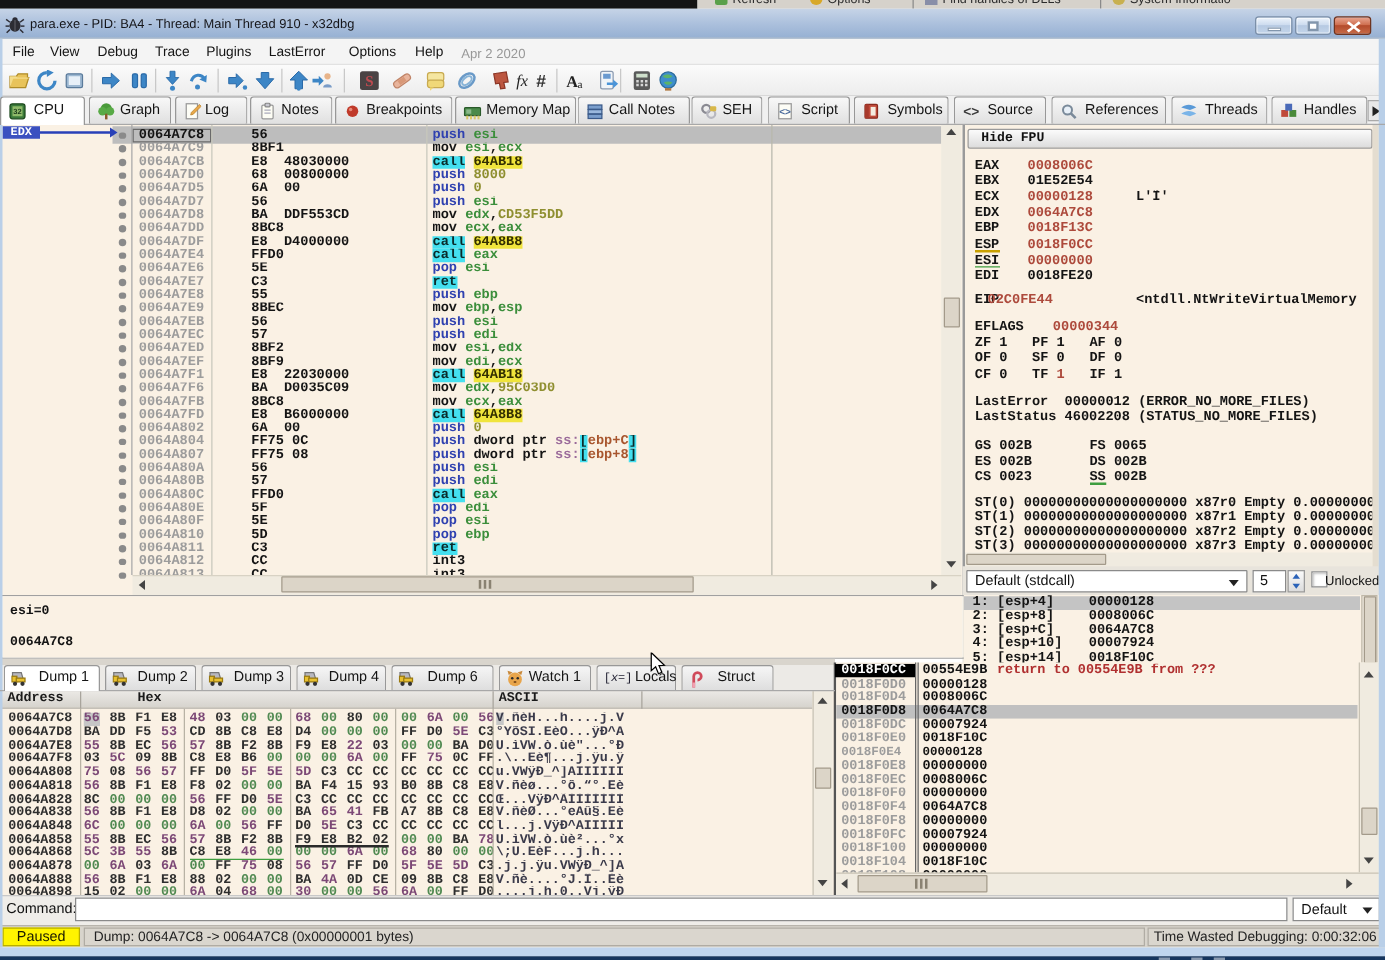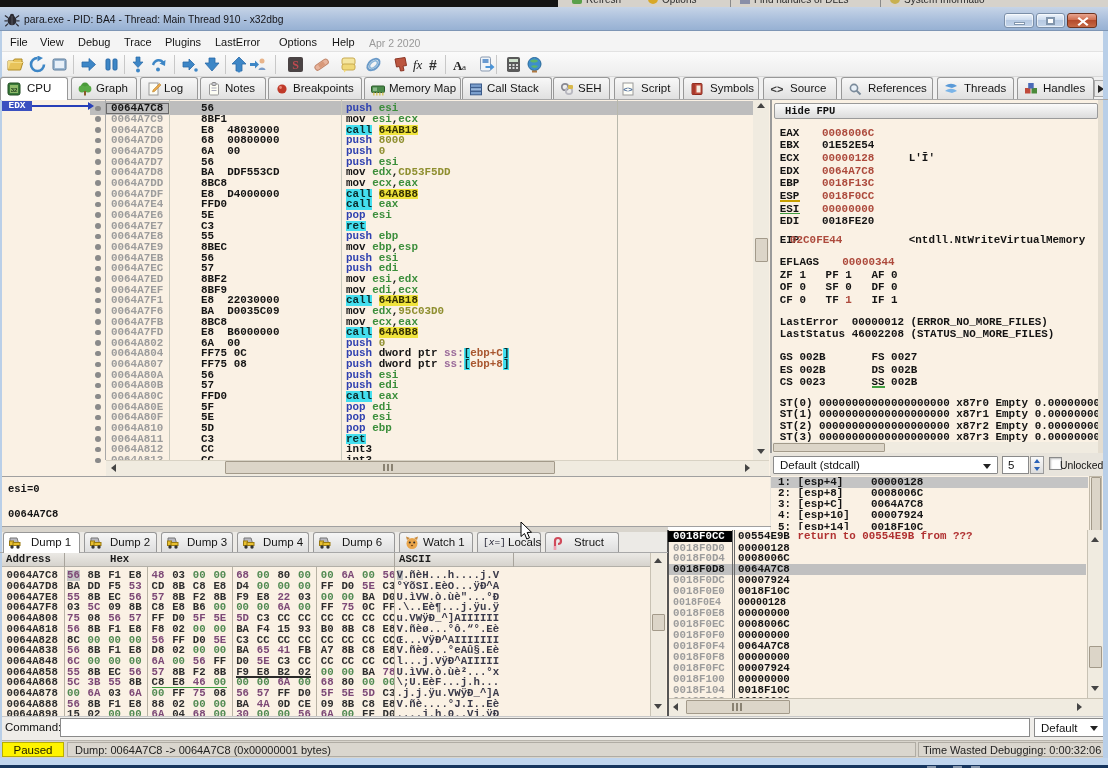--- a/index.html
+++ b/index.html
@@ -248,21 +248,21 @@
     <span class="lbl" style="left:24px">Memory Map</span>
   </div>
 <div class="tb" style="left:462px;width:90px">
     <svg class="abs" style="left:6px;top:4px" width="14" height="14" viewBox="0 0 14 14">
       <g stroke="#3a5a8a">
         <rect x="1.5" y="2" width="11" height="3.4" fill="#7a9ecc"></rect>
         <rect x="1.5" y="5.7" width="11" height="3.4" fill="#9ab8dd"></rect>
         <rect x="1.5" y="9.4" width="11" height="3.4" fill="#7a9ecc"></rect>
       </g>
     </svg>
-    <span class="lbl" style="left:24px">Call Stack</span>
+    <span class="lbl" style="left:24px">Call Notes</span>
   </div>
 <div class="tb" style="left:553px;width:57px">
     <svg class="abs" style="left:6px;top:4px" width="14" height="14" viewBox="0 0 14 14">
       <circle cx="5" cy="5" r="3.2" fill="none" stroke="#8a8a92" stroke-width="1.8"></circle>
       <circle cx="9" cy="9" r="3.2" fill="none" stroke="#b8b8c0" stroke-width="1.8"></circle>
       <rect x="8" y="3" width="5" height="4" rx="1" fill="#d8b84a"></rect>
     </svg>
     <span class="lbl" style="left:24px">SEH</span>
   </div>
 <div class="tb" style="left:614px;width:66px">
@@ -379,21 +379,21 @@
 <div class="abs mono" style="left:0;top:202.7px;width:1098px;height:12px;font-size:10.9px;line-height:12px;overflow:hidden"><span class="abs" style="left:779.8px"><span class="ink">ESI</span></span><span class="abs" style="left:822px"><span class="red">00000000</span></span></div>
 <div class="abs" style="left:779.8px;top:212.89999999999998px;width:20px;height:1.6px;background:#3f9e3f"></div>
 <div class="abs mono" style="left:0;top:215.35px;width:1098px;height:12px;font-size:10.9px;line-height:12px;overflow:hidden"><span class="abs" style="left:779.8px"><span class="ink">EDI</span></span><span class="abs" style="left:822px"><span class="ink">0018FE20</span></span></div>
 <div class="abs mono" style="left:0;top:234.2px;width:1098px;height:12px;font-size:10.9px;line-height:12px;overflow:hidden"><span class="abs" style="left:779.8px"><span class="ink">EIP</span></span><span class="abs" style="left:790px"><span class="red">02C0FE44</span></span><span class="abs" style="left:908.8px"><span class="ink">&lt;ntdll.NtWriteVirtualMemory</span></span></div>
 <div class="abs mono" style="left:0;top:256px;width:1098px;height:12px;font-size:10.9px;line-height:12px;overflow:hidden"><span class="abs" style="left:779.8px"><span class="ink">EFLAGS</span></span><span class="abs" style="left:842.3px"><span class="red">00000344</span></span></div>
 <div class="abs mono" style="left:0;top:268.5px;width:1098px;height:12px;font-size:10.9px;line-height:12px;overflow:hidden"><span class="abs" style="left:779.8px"><span class="ink">ZF 1</span></span><span class="abs" style="left:825.6px"><span class="ink">PF 1</span></span><span class="abs" style="left:871.5px"><span class="ink">AF 0</span></span></div>
 <div class="abs mono" style="left:0;top:281px;width:1098px;height:12px;font-size:10.9px;line-height:12px;overflow:hidden"><span class="abs" style="left:779.8px"><span class="ink">OF 0</span></span><span class="abs" style="left:825.6px"><span class="ink">SF 0</span></span><span class="abs" style="left:871.5px"><span class="ink">DF 0</span></span></div>
 <div class="abs mono" style="left:0;top:293.5px;width:1098px;height:12px;font-size:10.9px;line-height:12px;overflow:hidden"><span class="abs" style="left:779.8px"><span class="ink">CF 0</span></span><span class="abs" style="left:825.6px"><span class="ink">TF <span class="red">1</span></span></span><span class="abs" style="left:871.5px"><span class="ink">IF 1</span></span></div>
 <div class="abs mono" style="left:0;top:315.5px;width:1098px;height:12px;font-size:10.9px;line-height:12px;overflow:hidden"><span class="abs" style="left:779.8px"><span class="ink">LastError  00000012 (ERROR_NO_MORE_FILES)</span></span></div>
 <div class="abs mono" style="left:0;top:328px;width:1098px;height:12px;font-size:10.9px;line-height:12px;overflow:hidden"><span class="abs" style="left:779.8px"><span class="ink">LastStatus 46002208 (STATUS_NO_MORE_FILES)</span></span></div>
-<div class="abs mono" style="left:0;top:351px;width:1098px;height:12px;font-size:10.9px;line-height:12px;overflow:hidden"><span class="abs" style="left:779.8px"><span class="ink">GS 002B</span></span><span class="abs" style="left:871.5px"><span class="ink">FS 0027</span></span></div>
+<div class="abs mono" style="left:0;top:351px;width:1098px;height:12px;font-size:10.9px;line-height:12px;overflow:hidden"><span class="abs" style="left:779.8px"><span class="ink">GS 002B</span></span><span class="abs" style="left:871.5px"><span class="ink">FS 0065</span></span></div>
 <div class="abs mono" style="left:0;top:363.5px;width:1098px;height:12px;font-size:10.9px;line-height:12px;overflow:hidden"><span class="abs" style="left:779.8px"><span class="ink">ES 002B</span></span><span class="abs" style="left:871.5px"><span class="ink">DS 002B</span></span></div>
 <div class="abs mono" style="left:0;top:376px;width:1098px;height:12px;font-size:10.9px;line-height:12px;overflow:hidden"><span class="abs" style="left:779.8px"><span class="ink">CS 0023</span></span><span class="abs" style="left:871.5px"><span class="ink">SS 002B</span></span></div>
 <div class="abs" style="left:871.5px;top:386.2px;width:13px;height:1.6px;background:#3f9e3f"></div>
 <div class="abs mono" style="left:0;top:396.5px;width:1098px;height:12px;font-size:10.9px;line-height:12px;overflow:hidden"><span class="abs" style="left:779.8px"><span class="ink">ST(0) 00000000000000000000 x87r0 Empty 0.00000000000000000000</span></span></div>
 <div class="abs mono" style="left:0;top:408.0px;width:1098px;height:12px;font-size:10.9px;line-height:12px;overflow:hidden"><span class="abs" style="left:779.8px"><span class="ink">ST(1) 00000000000000000000 x87r1 Empty 0.00000000000000000000</span></span></div>
 <div class="abs mono" style="left:0;top:419.5px;width:1098px;height:12px;font-size:10.9px;line-height:12px;overflow:hidden"><span class="abs" style="left:779.8px"><span class="ink">ST(2) 00000000000000000000 x87r2 Empty 0.00000000000000000000</span></span></div>
 <div class="abs mono" style="left:0;top:431.0px;width:1098px;height:12px;font-size:10.9px;line-height:12px;overflow:hidden"><span class="abs" style="left:779.8px"><span class="ink">ST(3) 00000000000000000000 x87r3 Empty 0.00000000000000000000</span></span></div>
 <div class="abs sb" style="left:772px;top:442px;width:326px;height:11px"></div>
 <div class="abs sbthumb" style="left:773px;top:443px;width:112px;height:9px"></div>
 <div class="abs" style="left:1098px;top:99.5px;width:5px;height:376px;background:#e4ddd0"></div>

